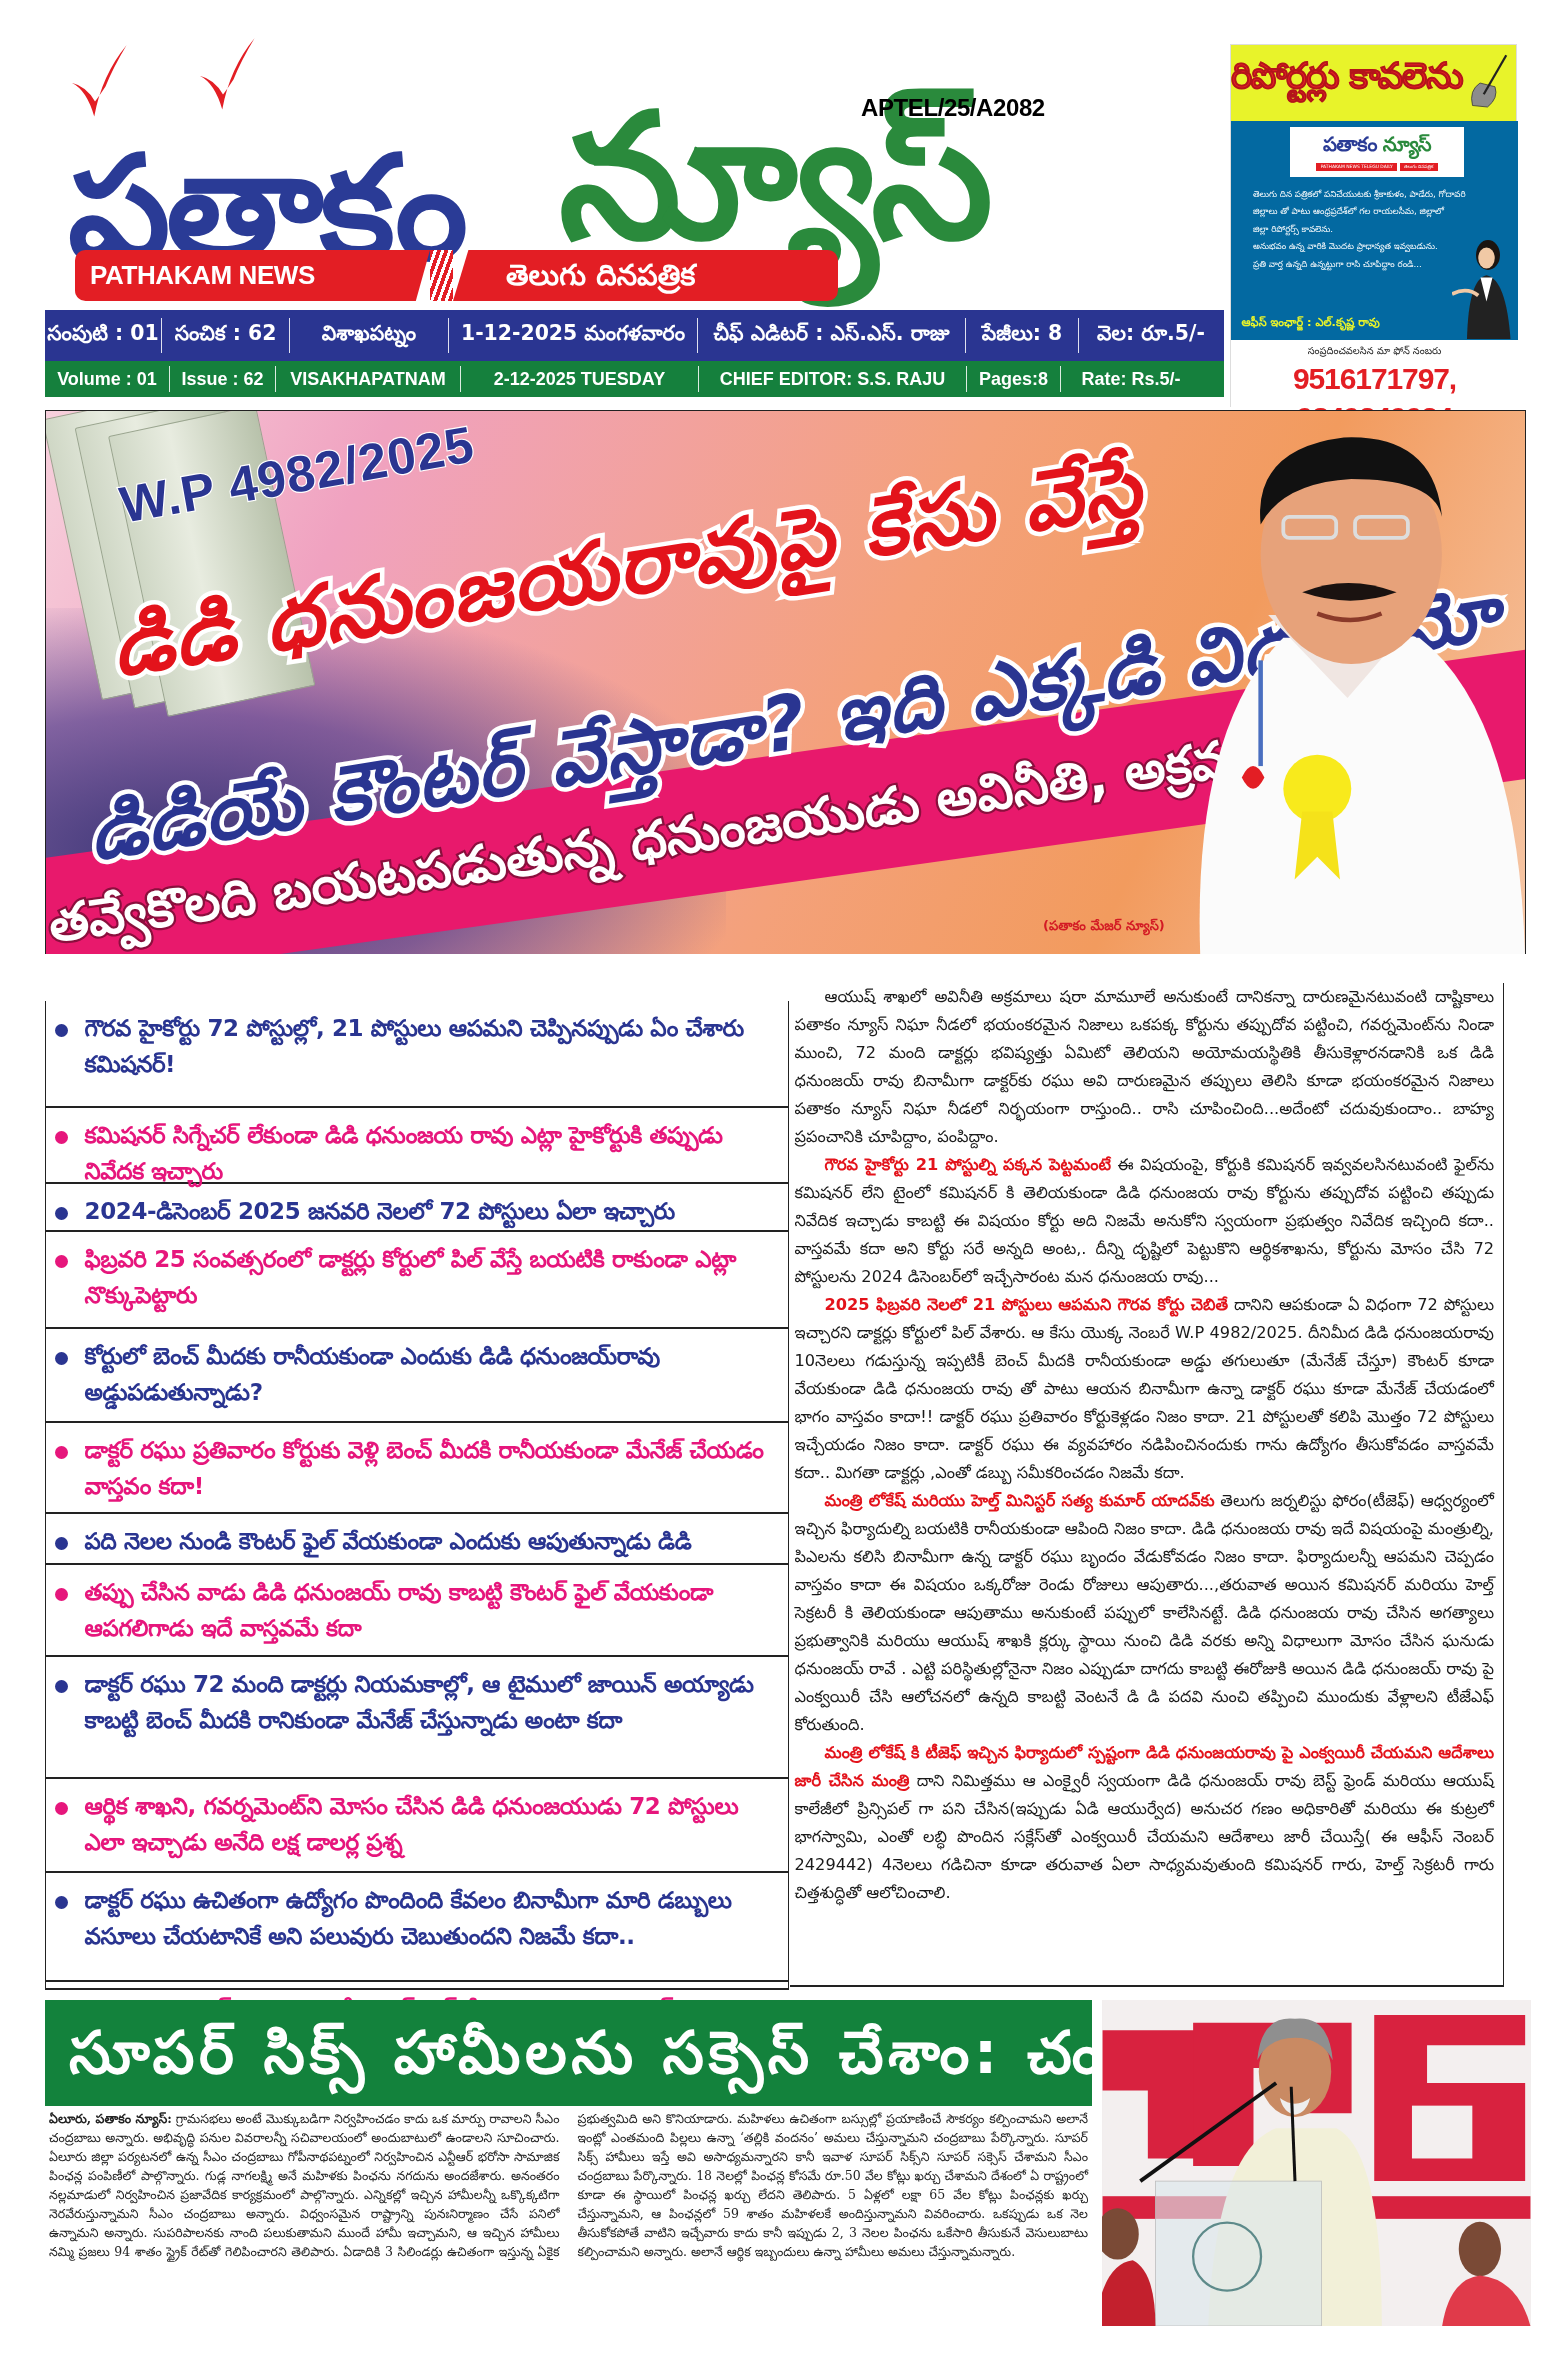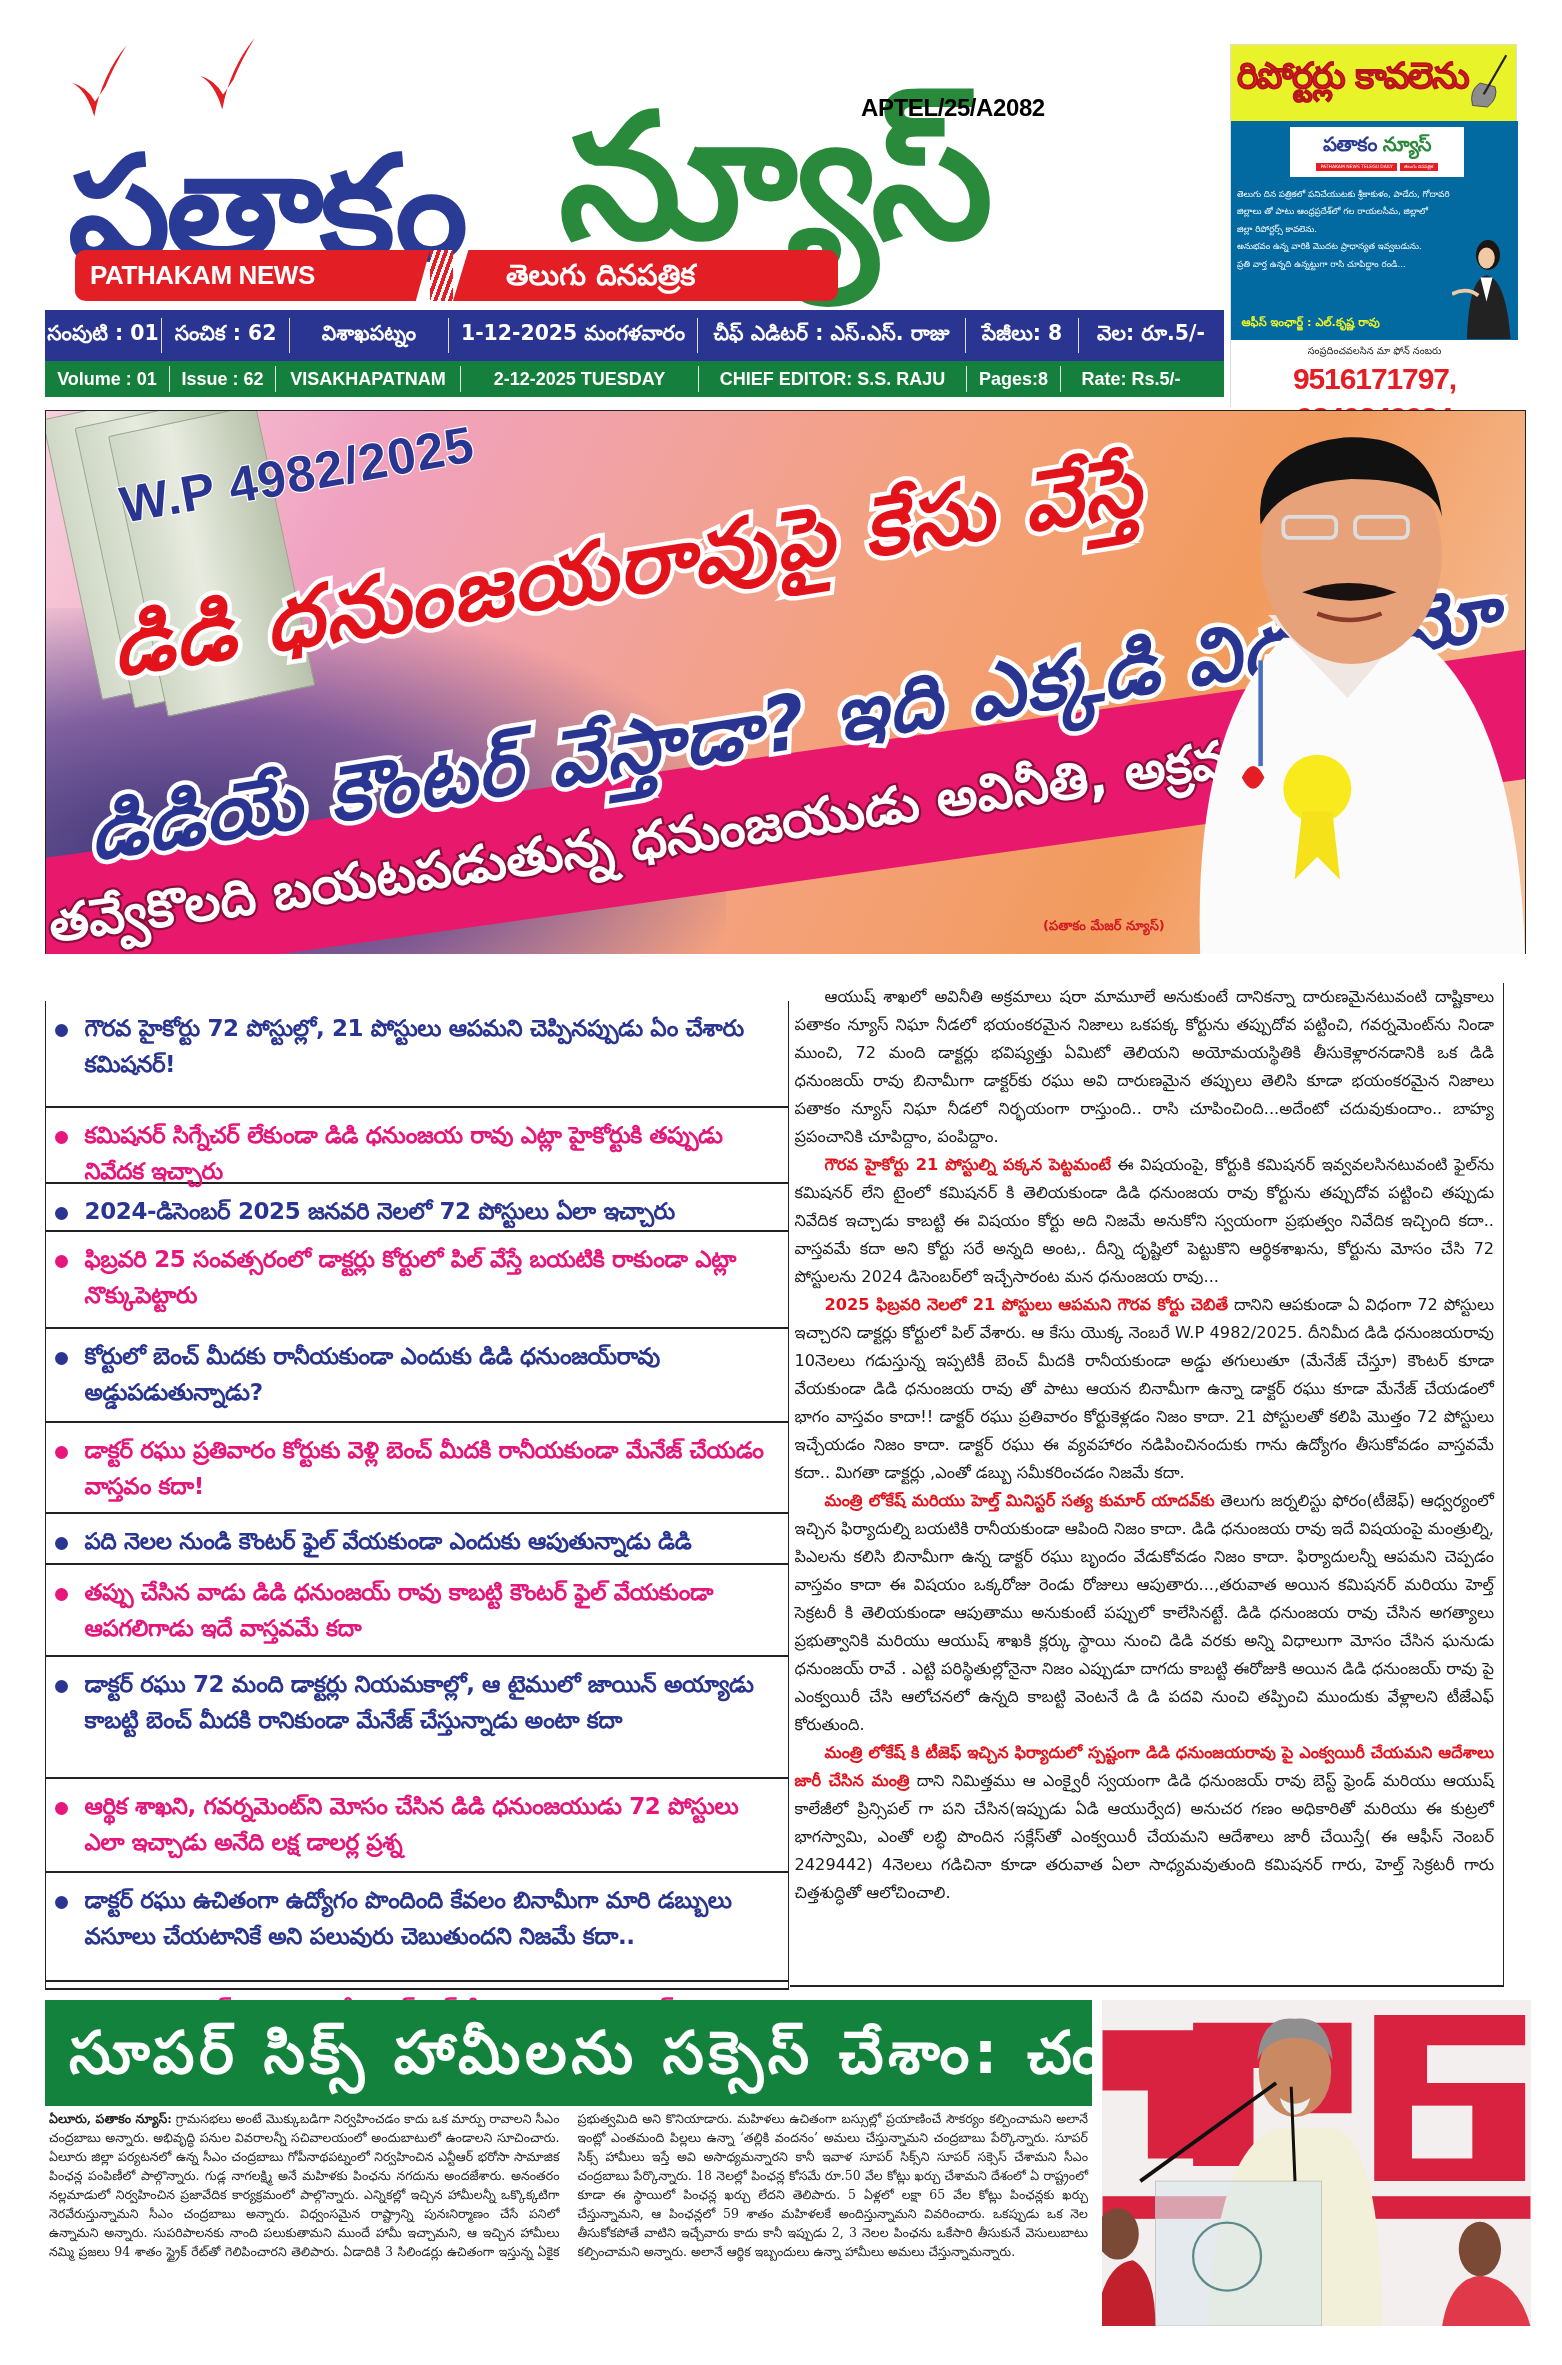--- a/index.html
+++ b/index.html
@@ -31,31 +31,31 @@
   .info-bar { position: absolute; left: 45px; top: 310px; width: 1179px; }
   .info-row { display: flex; align-items: center; height: 51px; color: #fff; }
   .info-row.blue { background: #2a3591; font-size: 20.4px; font-weight: 700; }
   .info-row.red { background: #15803d; height: 36px; font-family: "Liberation Sans", sans-serif; font-weight: 700; font-size: 18px; }
   .info-cell { padding: 0 6px; border-right: 1.5px solid rgba(255,255,255,0.85); white-space: nowrap; height: 70%;
     display: flex; align-items: center; justify-content: center; }
   .info-cell:last-child { border-right: none; }
 
   
   .ad { position: absolute; left: 1230px; top: 44px; width: 287px; height: 363px; background: #e8f32a; border: 0.8px solid #ddd; }
-  .ad-title { height: 70px; display: flex; align-items: center; padding-left: 6px; color: #e31e24; font-weight: 900;
+  .ad-title { height: 70px; display: flex; align-items: center; padding-left: 0; color: #e31e24; font-weight: 900;
     font-size: 36px; letter-spacing: -1.5px; -webkit-text-stroke: 0.8px #b3151a; }
   .ad-pen { position: absolute; right: 6px; top: 7.6px; width: 45px; height: 57px; }
   .ad-body { position: absolute; left: 0; top: 76px; width: 287px; height: 251px; background: #0369a1; }
   .ad-logo { position: absolute; left: 59px; top: 6px; width: 174px; height: 50px; background: #fff; display: flex; flex-direction: column;
     align-items: center; justify-content: center; }
   .ad-logo-text { font-weight: 900; font-size: 19.7px; letter-spacing: -0.8px; }
   .ad-logo-text .b { color: #2a3b96; } .ad-logo-text .g { color: #2a8a3c; }
   .ad-logo-strip { display: flex; gap: 2.3px; margin-top: 2.3px; }
   .ad-logo-strip span { background: #e31e24; color: #fff; font-size: 4.5px; padding: 0.8px 4.5px; }
-  .ad-text { position: absolute; left: 6px; top: 65px; width: 227px; color: #fff; font-size: 8.7px; line-height: 17.4px; }
+  .ad-text { position: absolute; left: 22px; top: 65px; width: 227px; color: #fff; font-size: 8.7px; line-height: 17.4px; }
   .ad-incharge { position: absolute; left: 10.6px; top: 195px; color: #e8f32a; font-size: 11.3px; font-weight: 700; }
   .ad-woman { position: absolute; right: 6px; top: 113px; width: 60px; height: 106px; }
   .ad-foot { position: absolute; left: 0; top: 295px; width: 287px; height: 68px; background: #fff; text-align: center; }
   .ad-foot-label { font-size: 9.8px; color: #222; padding-top: 4.5px; }
   .ad-phones { font-family: "Liberation Sans", sans-serif; font-weight: 700; font-size: 30px; color: #e31e24; letter-spacing: -1.1px; line-height: 39px; }
 
   
   .hero { position: absolute; left: 45px; top: 410px; width: 1481px; height: 544px; border: 1.5px solid #222; border-bottom: none; overflow: hidden;
     background: linear-gradient(115deg, #f7d0dc 0%, #f0a2c0 20%, #f4a17a 55%, #f29b5e 75%, #f6c7a7 100%); }
   .hero-shade { position: absolute; left: 0; top: 197px; width: 680px; height: 348px;

